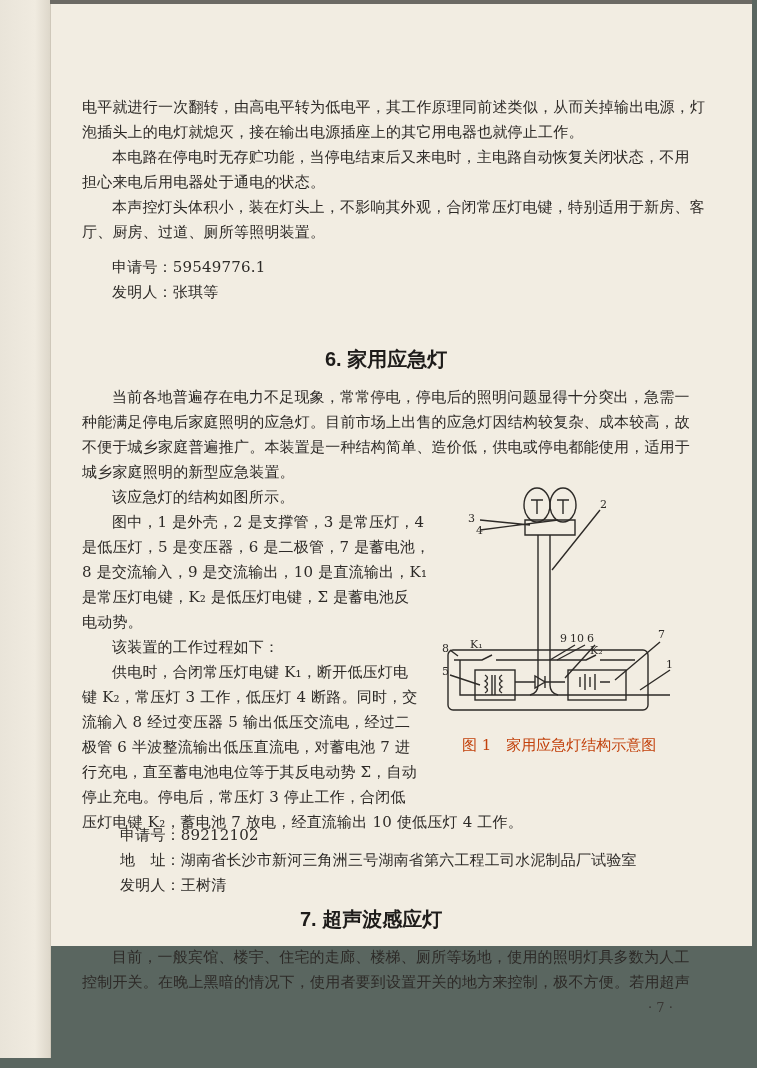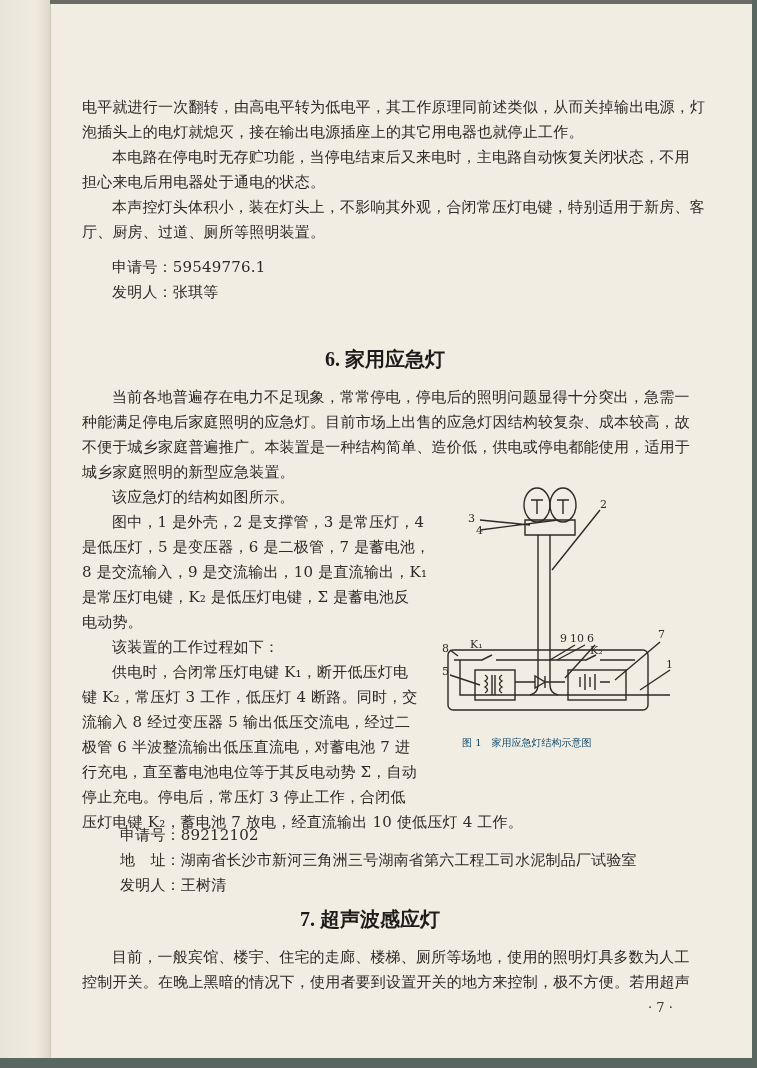--- a/index.html
+++ b/index.html
@@ -2,36 +2,36 @@
 <html><head>
 <meta charset="utf-8">
 <style>
   html, body { margin:0; padding:0; }
   body {
     width:757px; height:1068px; overflow:hidden; position:relative;
     background:#5a6660;
     font-family:"DejaVu Serif","Liberation Serif",serif;
   }
   .page {
-    position:absolute; left:0; top:0; width:752px; height:1058px;
+    position:absolute; left:0; top:0; width:752px; height:946px;
     background:#f2ede2;
   }
   .binding {
     position:absolute; left:0; top:0; width:50px; height:1058px;
     background:linear-gradient(to right,#e9e4d9,#f0ebe0 70%,#ddd7ca 100%);
     border-right:1px solid #cfc8ba;
   }
   .topshadow { position:absolute; left:50px; top:0; width:702px; height:4px; background:#6c6a64; }
   .text { position:absolute; color:#2d2a27; font-size:15px; line-height:25px; white-space:nowrap; letter-spacing:0.2px; }
   .ind { padding-left:30px; }
   .heading {
-    position:absolute; font-family:Liberation Serif, serif; font-weight:bold;
+    position:absolute; font-family:Liberation Sans, sans-serif; font-weight:bold;
     font-size:20px; color:#1e1c1a;
   }
-  .caption { position:absolute; font-size:10px; color:#0c4a6e; }
+  .caption { position:absolute; font-size:15px; color:#c2410c; }
   .pagenum { position:absolute; font-size:13px; color:#3a3734; }
   svg text { font-family:"DejaVu Serif","Liberation Serif",serif; fill:#2d2a27; }
 </style>
 </head>
 <body>
 
 <div class="page">
   <div class="binding"></div>
   <div class="topshadow"></div>
 

